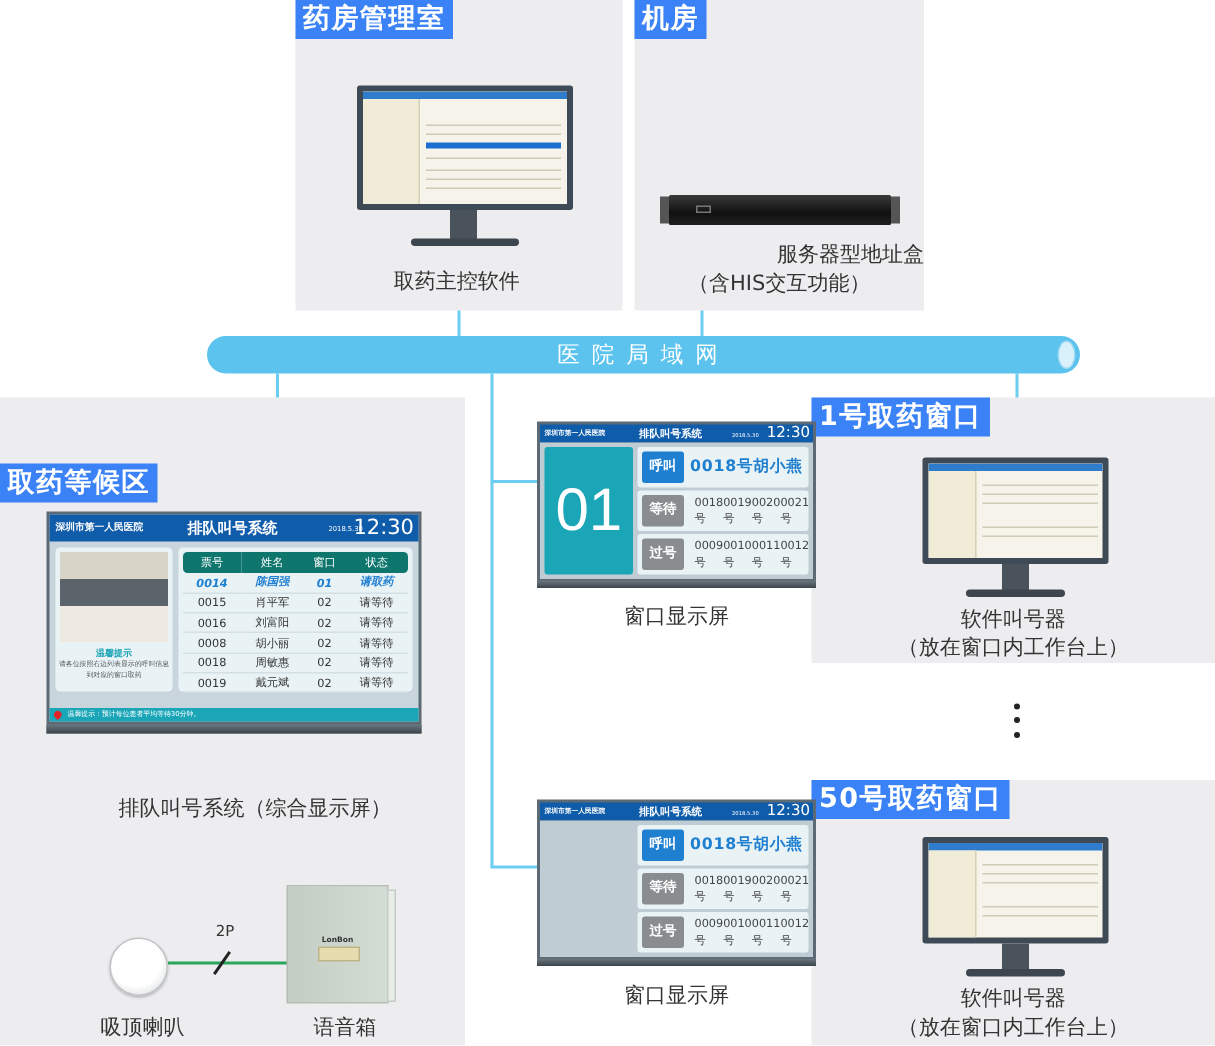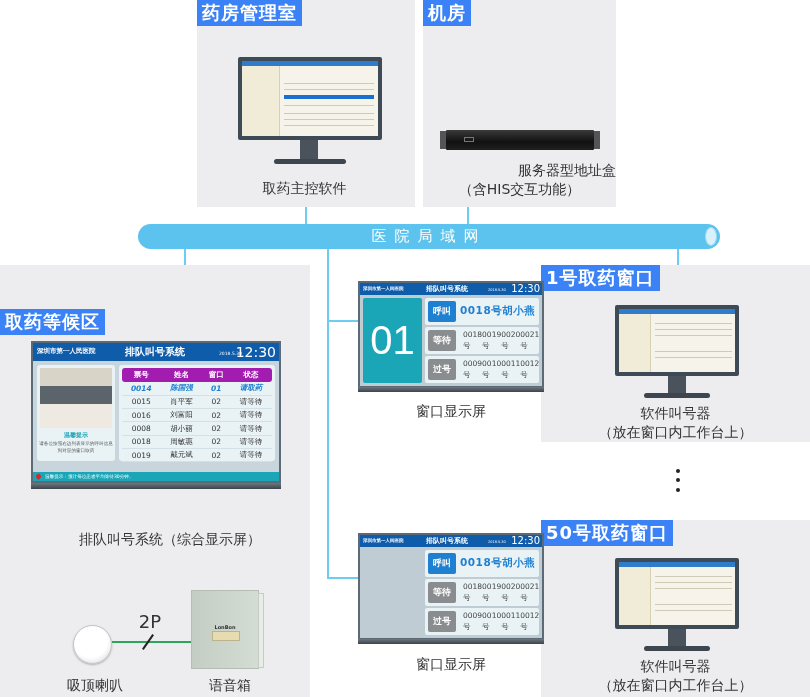--- a/index.html
+++ b/index.html
@@ -32,21 +32,21 @@
   .bigtv .hdr .hosp { position: absolute; left: 4px; top: 4px; font-size: 6.5px; font-weight: bold; }
   .bigtv .hdr .sys { position: absolute; left: 92px; top: 2px; font-size: 10px; font-weight: bold; }
   .bigtv .hdr .date { position: absolute; left: 186px; top: 8px; font-size: 4.5px; }
   .bigtv .hdr .time { position: absolute; right: 3px; top: 1px; font-size: 14px; }
   .bigtv .photo { position: absolute; left: 4px; top: 22px; width: 78px; height: 96px; background: #e9f3f6; border-radius: 3px; }
   .bigtv .photo .img { position: absolute; left: 3px; top: 3px; right: 3px; height: 60px; background: linear-gradient(#d9d4c8 0 30%, #5a646a 30% 60%, #eeeae2 60% 100%); }
   .bigtv .photo .tip-title { position: absolute; left: 0; right: 0; top: 66px; text-align: center; font-size: 6px; color: #1ca3b5; font-weight: bold; }
   .bigtv .photo .tip-body { position: absolute; left: 2px; right: 2px; top: 75px; text-align: center; font-size: 4.6px; color: #555; line-height: 7px; }
   .bigtv .tbl { position: absolute; left: 86px; top: 22px; right: 4px; height: 96px; background: #e9f3f6; border-radius: 3px; padding: 3px; }
   .bigtv table { width: 100%; border-collapse: collapse; font-size: 7.5px; }
-  .bigtv th { background: #a21caf; color: #fff; height: 14px; font-weight: bold; }
+  .bigtv th { background: #0f766e; color: #fff; height: 14px; font-weight: normal; }
   .bigtv th:first-child { border-radius: 3px 0 0 3px; }
   .bigtv th:last-child { border-radius: 0 3px 3px 0; }
   .bigtv td { text-align: center; height: 13.3px; border-bottom: 1px solid #d3e0e6; color: #333; }
   .bigtv tr.active td { color: #1f7fd0; font-weight: bold; font-style: italic; }
   .bigtv .ticker { position: absolute; left: 0; right: 0; bottom: 0; height: 9px; background: #1ba6b8; color: #fff; font-size: 4.6px; line-height: 9px; padding-left: 12px; }
   .bigtv .ticker .heart { position: absolute; left: 3px; top: 2px; width: 5px; height: 5px; background: #e2232a; border-radius: 50% 50% 0 50%; transform: rotate(45deg); }
   .bigtv .bezel { position: absolute; left: 0; right: 0; bottom: 0; height: 6px; background: linear-gradient(#6d7780, #3b444b); }
 
   
   .wtv { position: absolute; width: 186px; height: 111px; background: #5b6a74; }
@@ -207,21 +207,21 @@
       <span>温馨提示：预计每位患者平均等待30分钟。</span>
     </div>
   </div>
   <div class="bezel"></div>
 </div>
 <div class="caption" style="left:40px;top:529px;width:260px;">排队叫号系统（综合显示屏）</div>
 
 <div class="speaker"></div>
 <div class="wire"></div>
 <div class="slash"></div>
-<div class="caption" style="left:135px;top:612px;width:30px;font-size:18px;">2P</div>
+<div class="caption" style="left:135px;top:612px;width:30px;font-size:10px;">2P</div>
 <div class="voicebox">
   <div class="side"></div>
   <div class="brand">LonBon</div>
   <div class="plate"></div>
 </div>
 <div class="caption" style="left:55px;top:675px;width:80px;">吸顶喇叭</div>
 <div class="caption" style="left:195px;top:675px;width:70px;">语音箱</div>
 
 <div class="wtv" style="left:358px;top:281px;">
   <div class="hdr">

